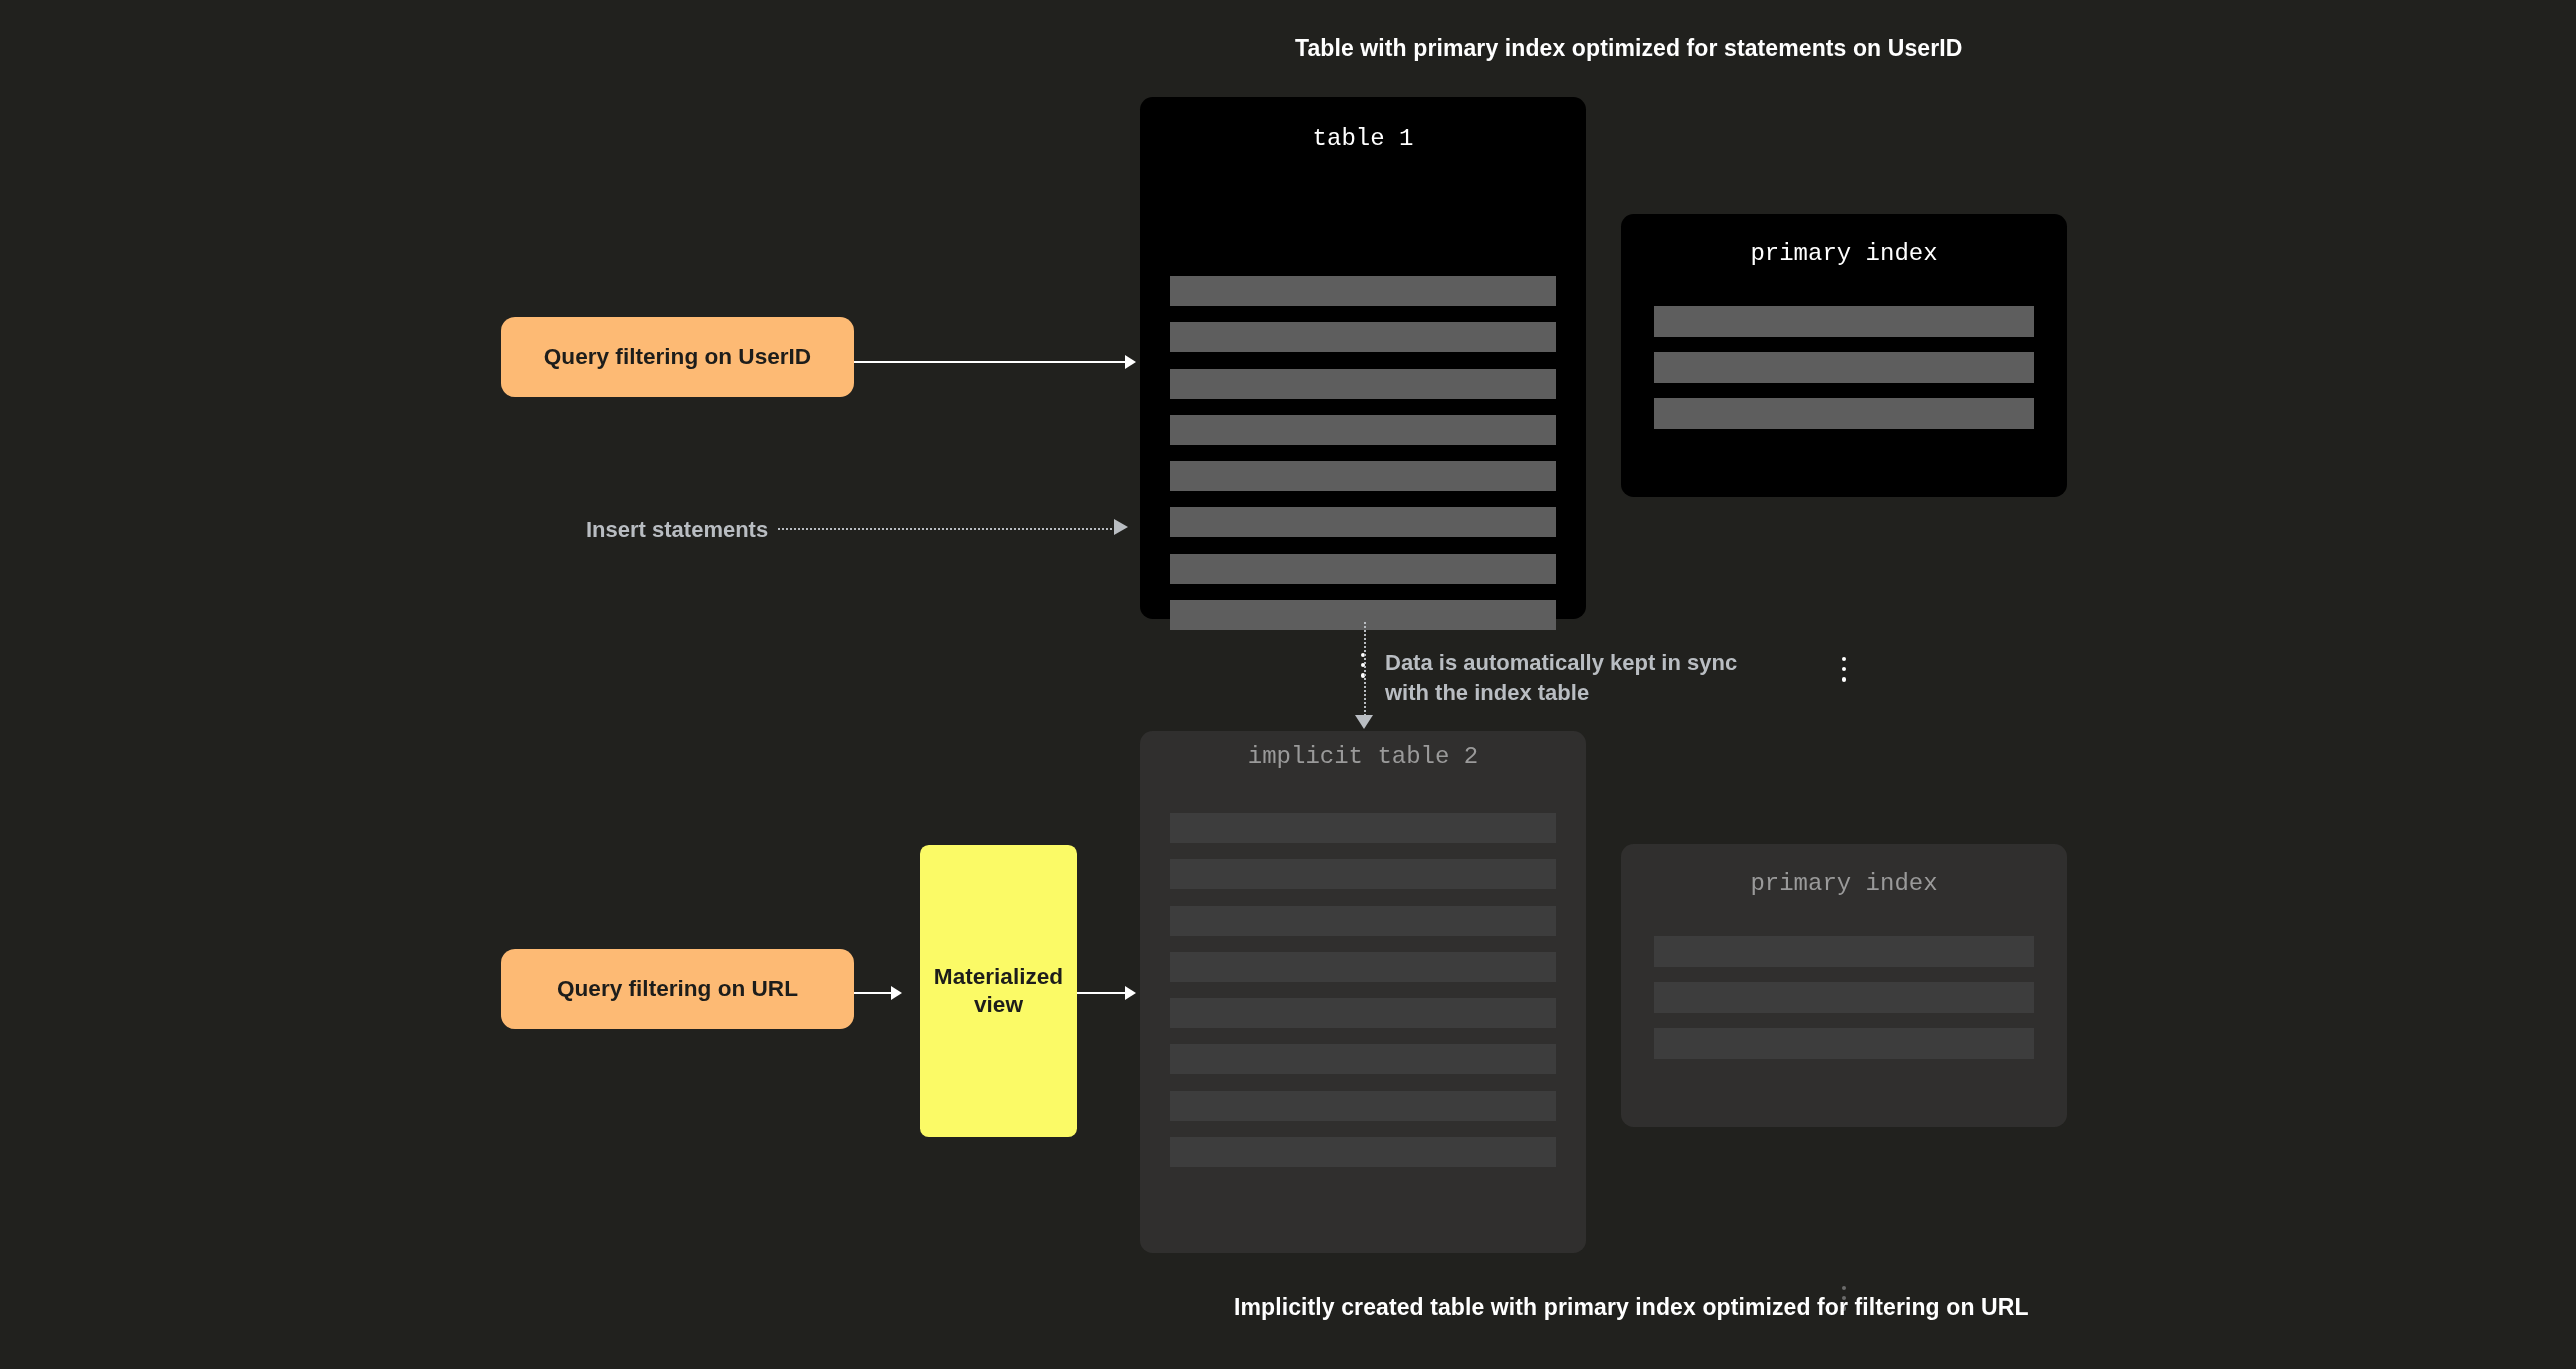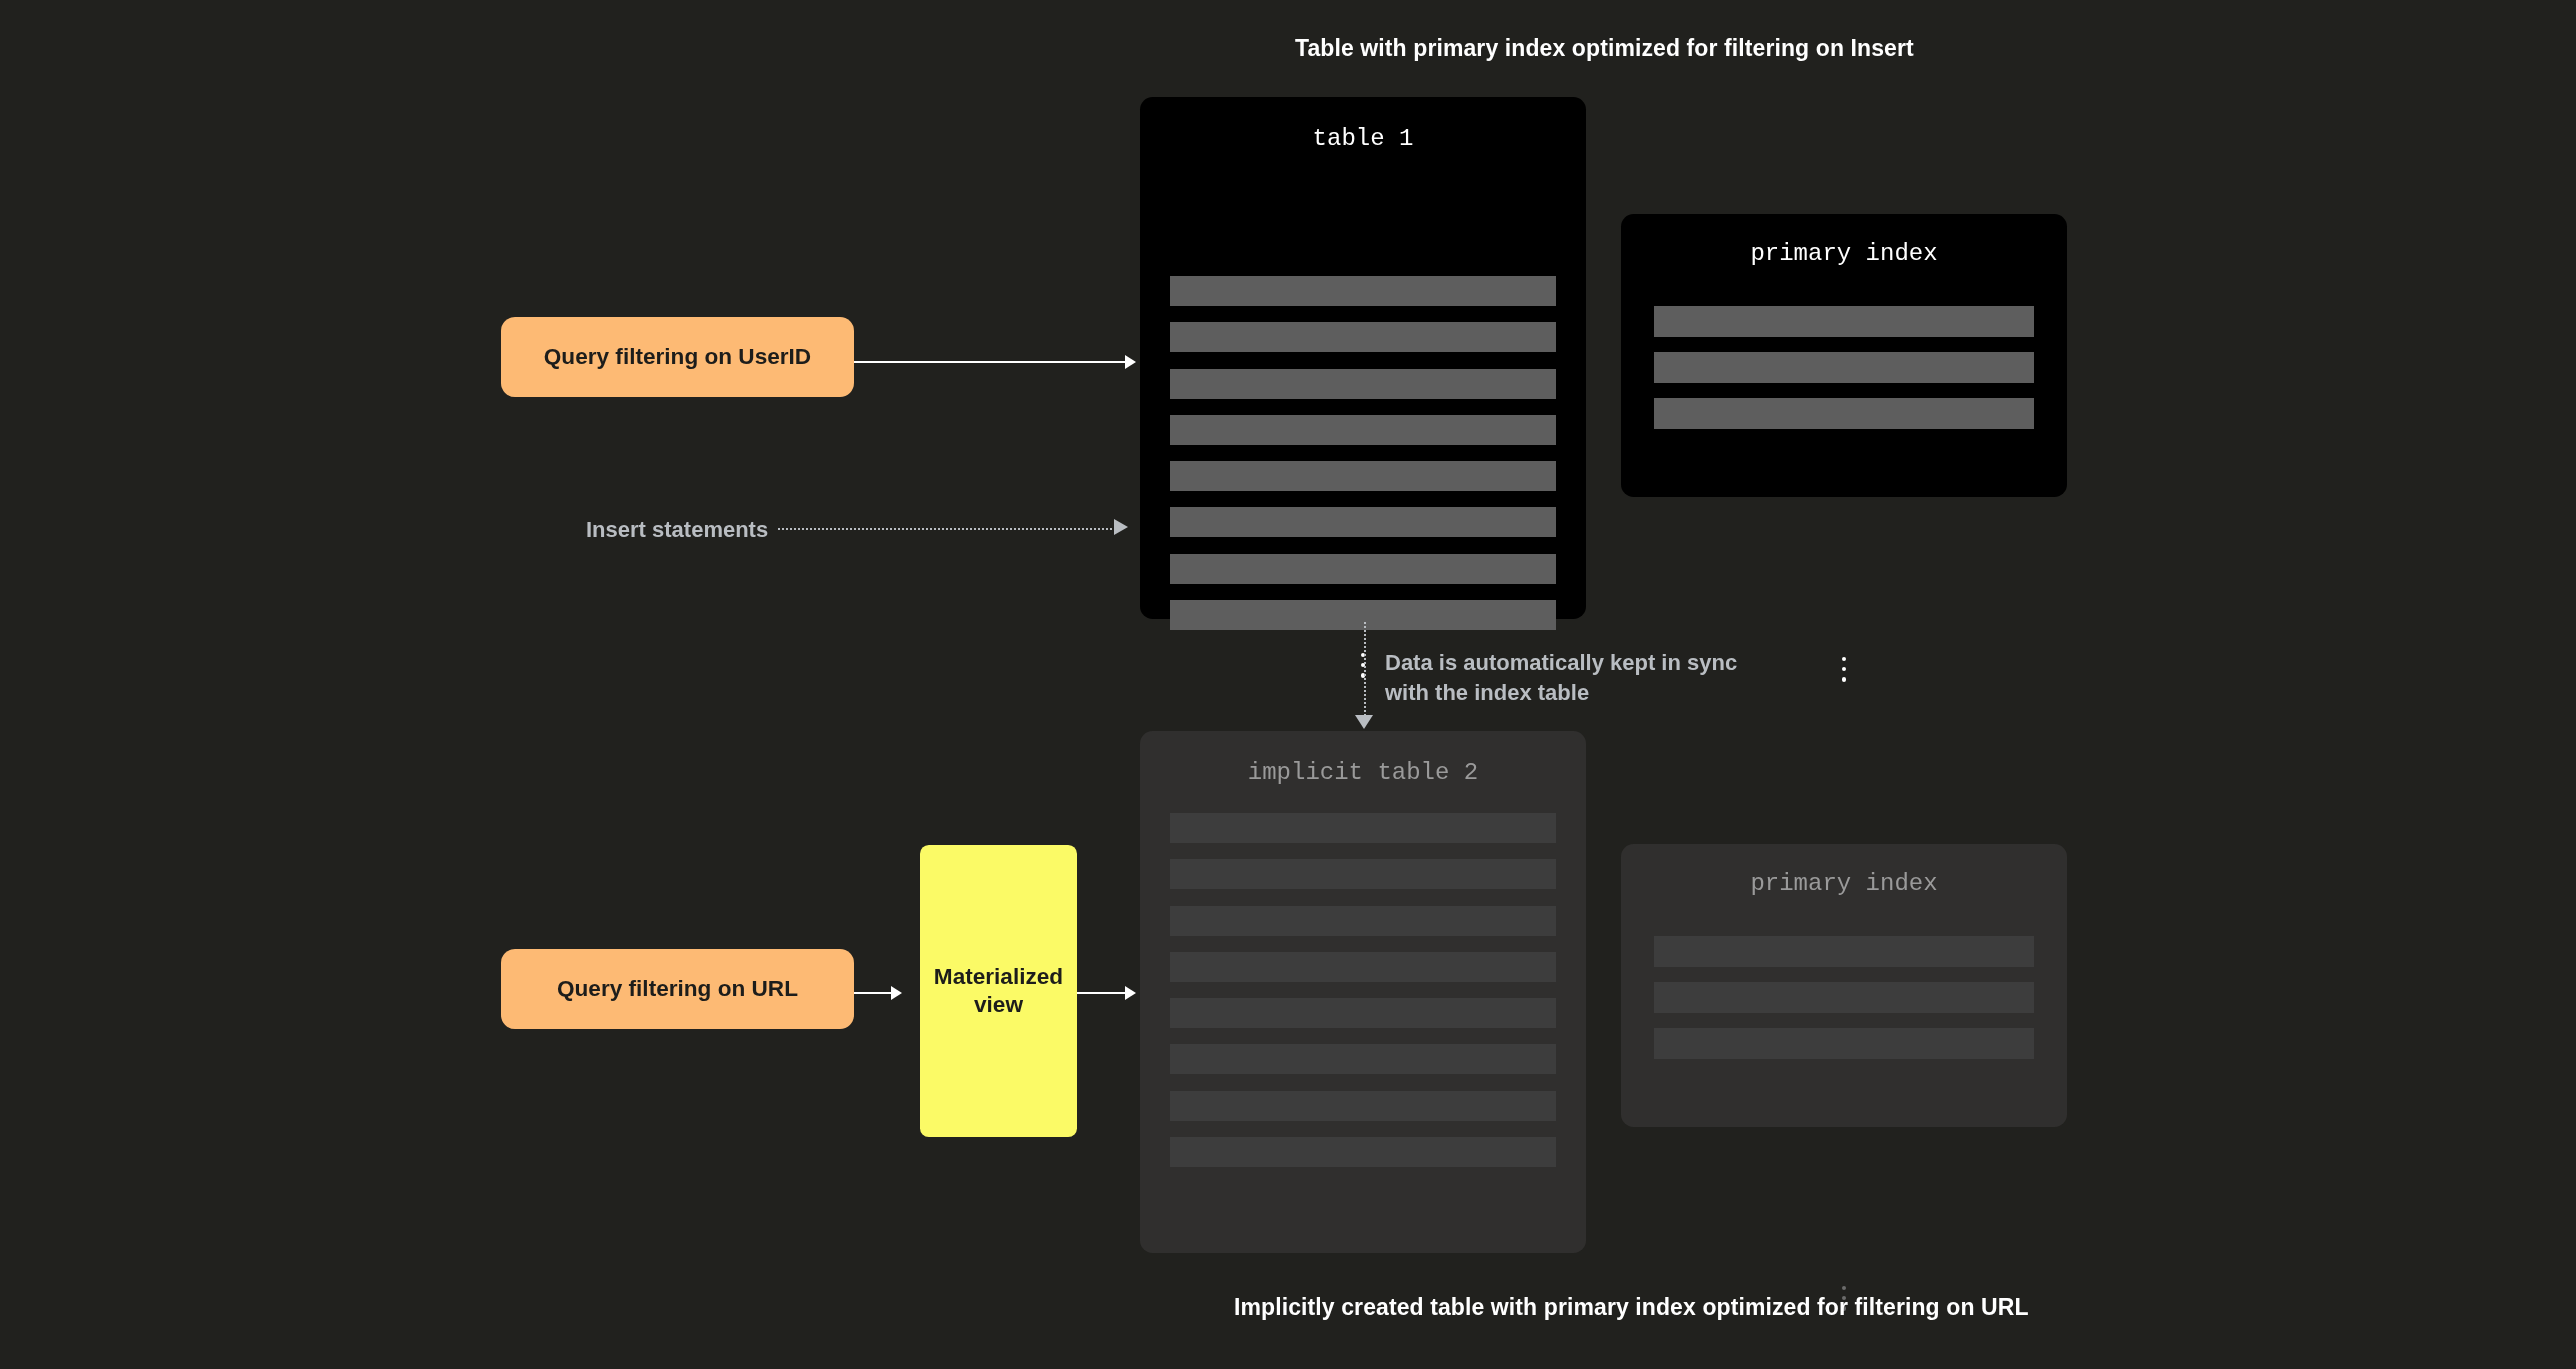--- a/index.html
+++ b/index.html
@@ -147,21 +147,21 @@
     font-size:22px;
     white-space:nowrap;
   }
   .label-gray.multi { white-space:normal; line-height:1.35; width:377px; }
 </style>
 </head>
 <body>
 
 <div id="stage">
 
-  <div class="caption" id="caption-top">Table with primary index optimized for filtering on Insert</div>
+  <div class="caption" id="caption-top">Table with primary index optimized for statements on UserID</div>
 
   <div class="panel" id="panel-table1" style="left:1140px; top:97px; width:446px; height:522px;">
     <div class="panel-title" style="top:28px;">table 1</div>
     <div class="rows" id="t1-rows" style="top:179px; left:30px; right:30px;">
         <div class="row"></div>
         <div class="row"></div>
         <div class="row"></div>
         <div class="row"></div>
         <div class="row"></div>
         <div class="row"></div>
@@ -201,21 +201,21 @@
   <div class="arrow-r-gray" style="left:1114px; top:519px;"></div>
 
   <div class="dotted-v" style="left:1364px; top:622px; height:94px;"></div>
   <div class="arrow-d-gray" style="left:1355px; top:715px;"></div>
   <div class="label-gray multi" id="sync-note" style="left:1385px; top:648px;">
     <div>Data is automatically kept in sync</div>
     <div>with the index table</div>
   </div>
 
   <div class="panel dim" id="panel-table2" style="left:1140px; top:731px; width:446px; height:522px;">
-    <div class="panel-title" style="top:28px;">implicit table 2</div>
+    <div class="panel-title" style="top:12px;">implicit table 2</div>
     <div class="rows" id="t2-rows" style="top:82px; left:30px; right:30px;">
         <div class="row"></div>
         <div class="row"></div>
         <div class="row"></div>
         <div class="row"></div>
         <div class="row"></div>
         <div class="row"></div>
         <div class="row"></div>
         <div class="row"></div>
       </div>

